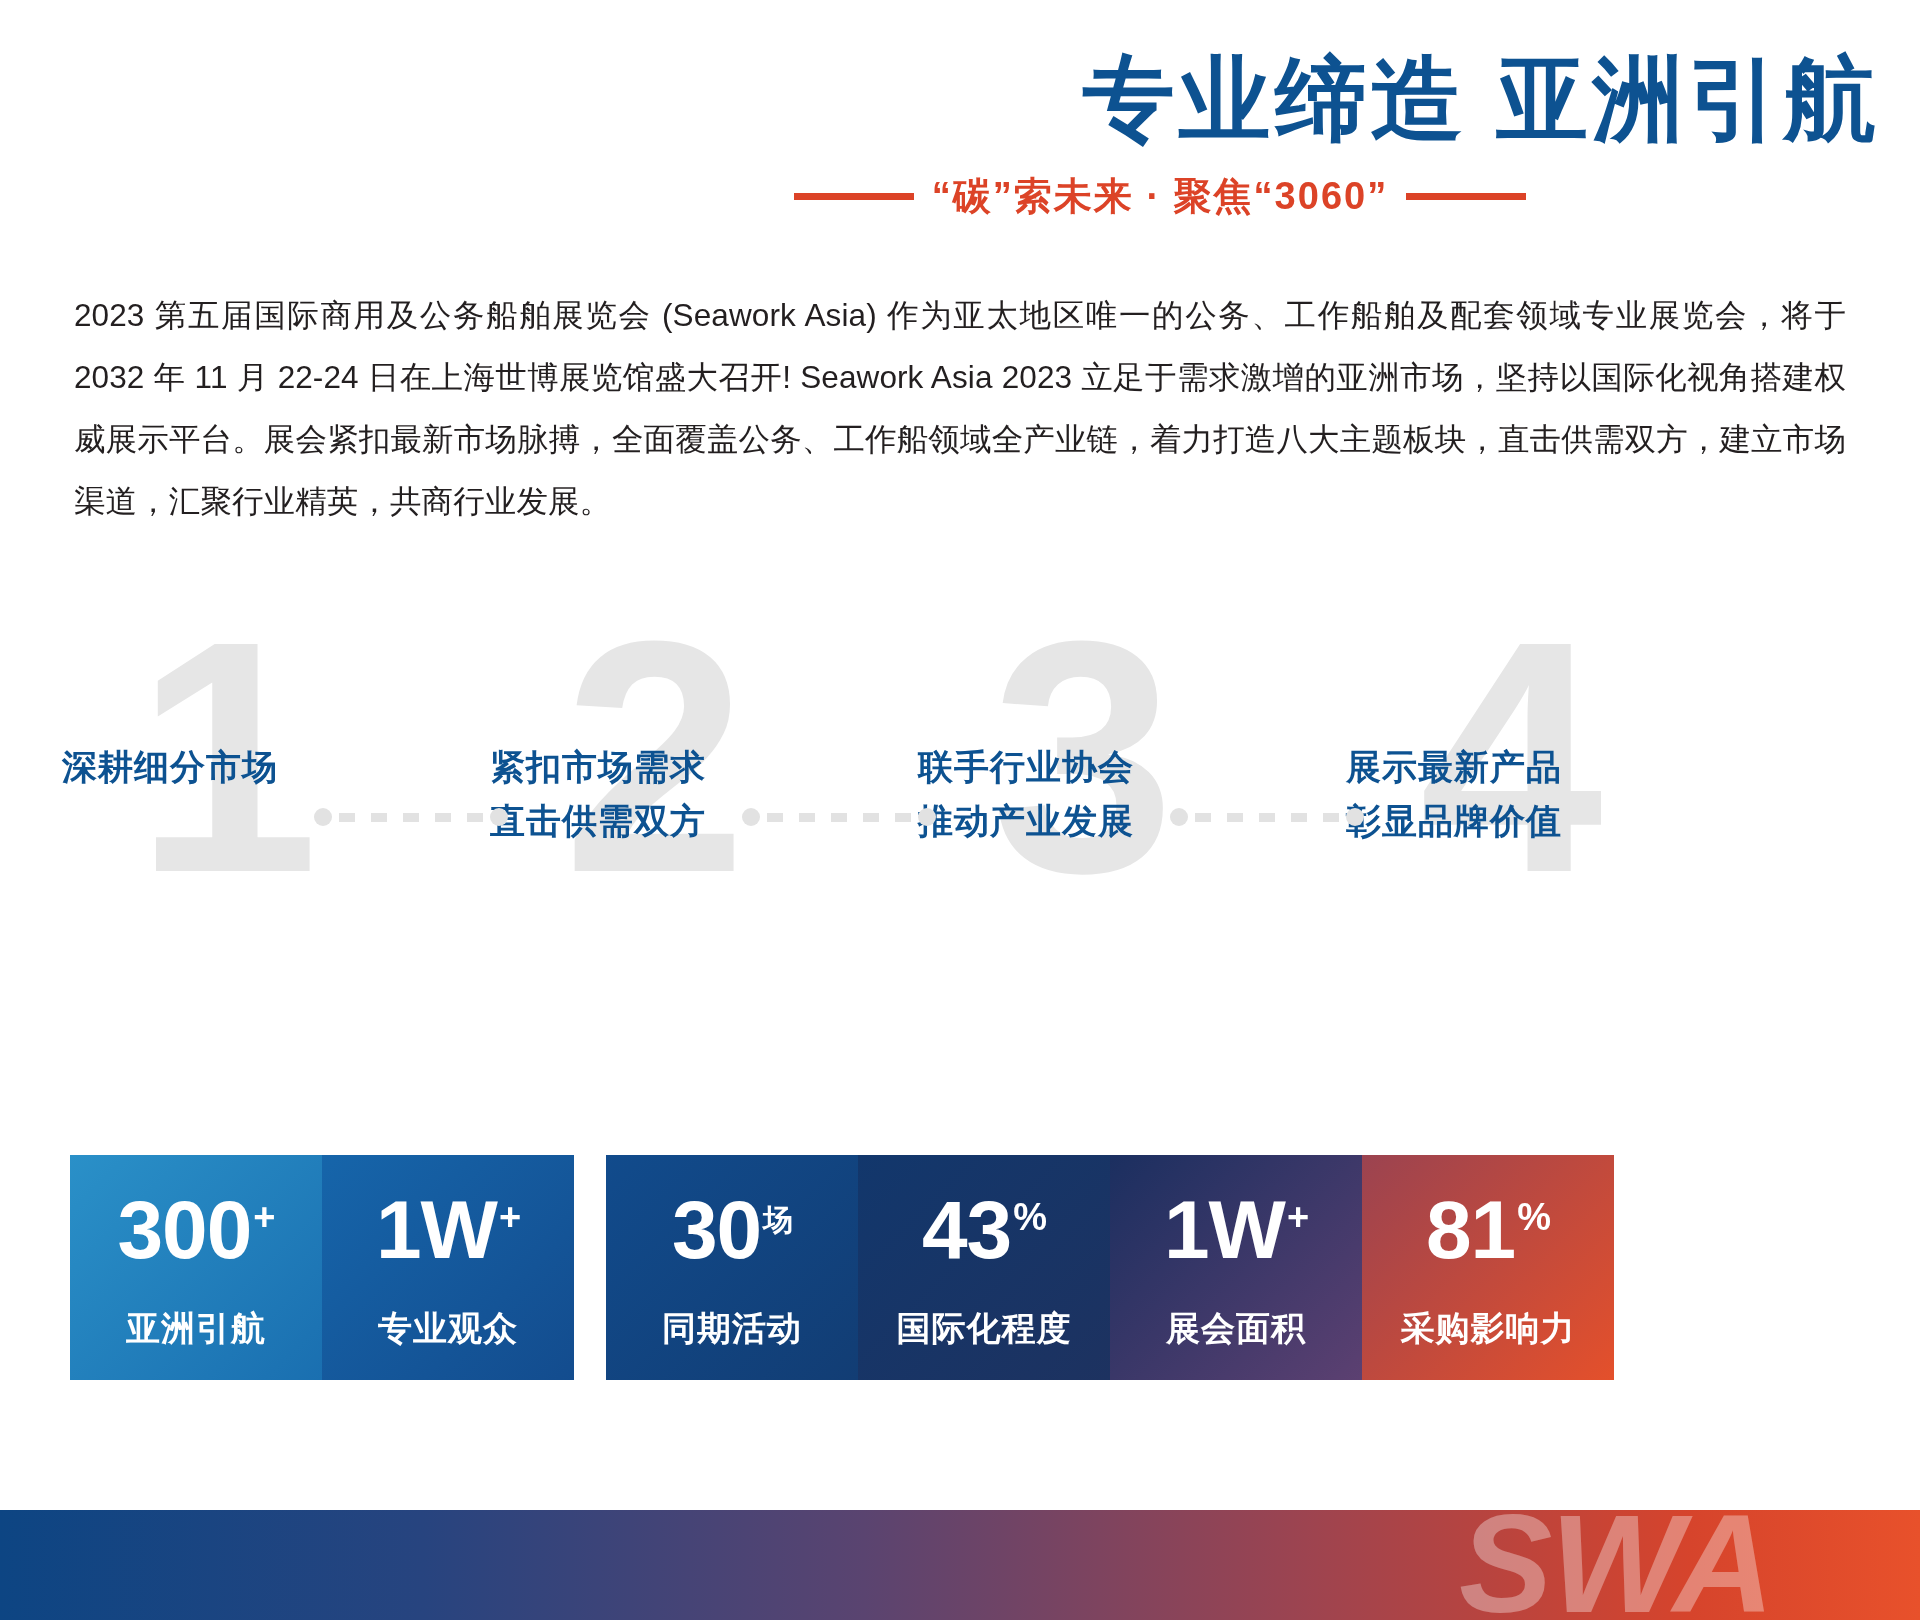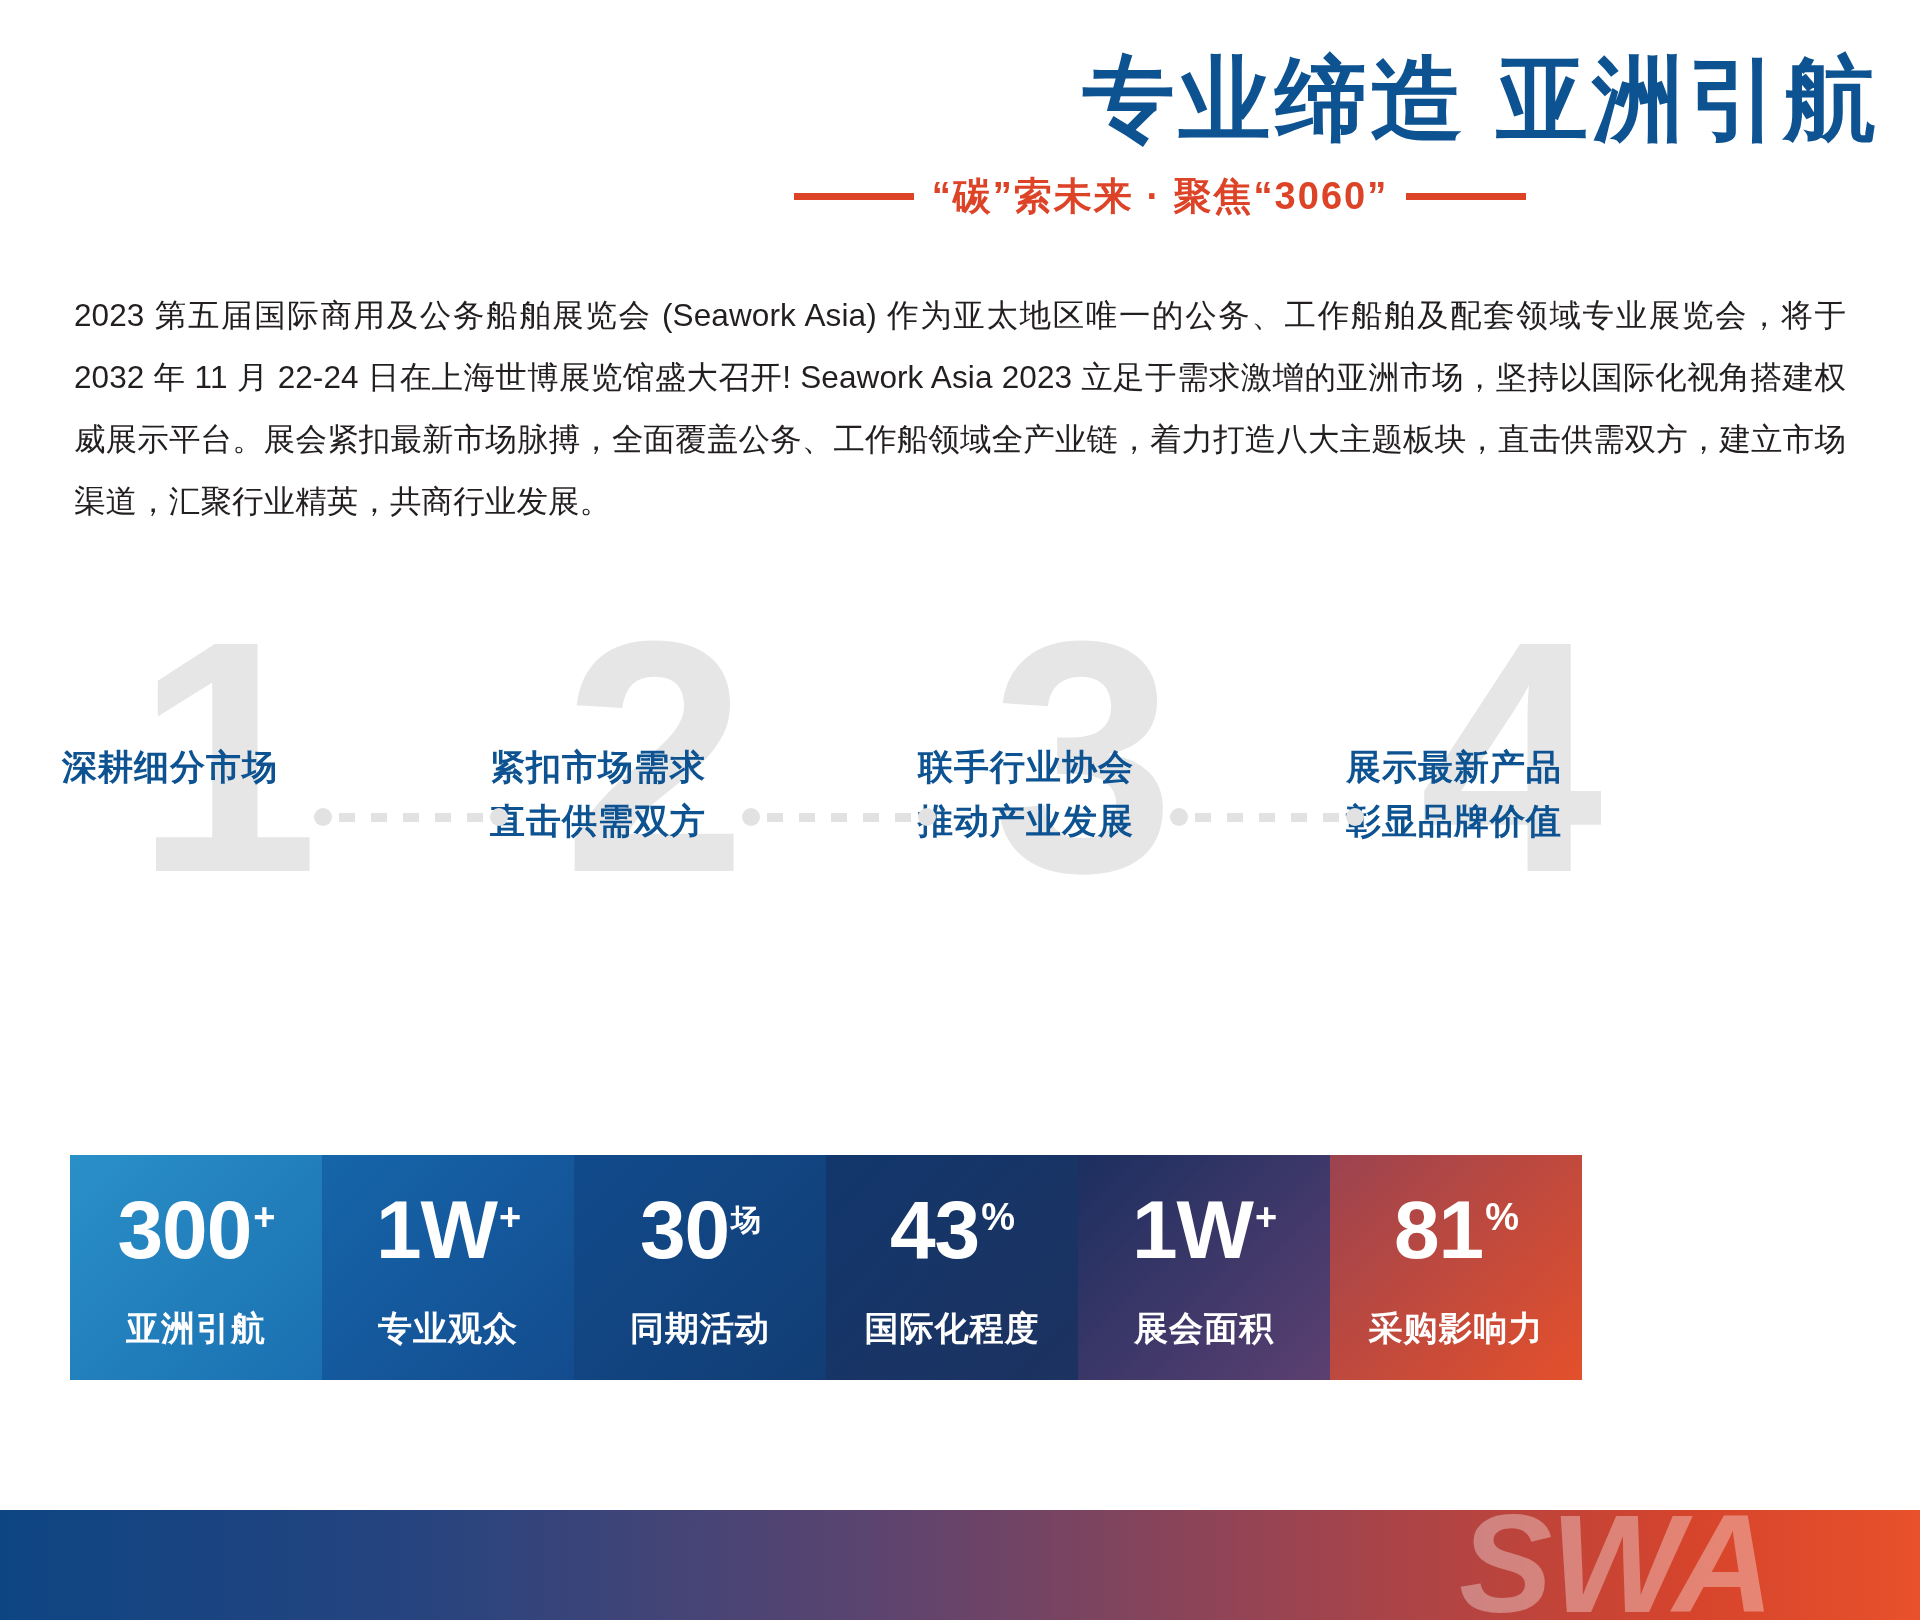--- a/index.html
+++ b/index.html
@@ -246,21 +246,21 @@
     <div class="tile-cap">亚洲引航</div>
   </div>
 
   <div class="tile" id="tile-1" style="background: linear-gradient(135deg, rgb(22, 101, 170) 0%, rgb(19, 76, 142) 100%);">
     <div class="tile-num">
       <span>1W</span><span class="tile-sup">+</span>
     </div>
     <div class="tile-cap">专业观众</div>
   </div>
 
-  <div class="tile" id="tile-2" style="background: linear-gradient(135deg, rgb(17, 75, 140) 0%, rgb(18, 61, 116) 100%);">
+  <div class="tile" id="tile-2" style="background: linear-gradient(135deg, rgb(17, 75, 140) 0%, rgb(18, 61, 116) 100%); margin-left: 32px;">
     <div class="tile-num">
       <span>30</span><span class="tile-sup cn">场</span>
     </div>
     <div class="tile-cap">同期活动</div>
   </div>
 
   <div class="tile" id="tile-3" style="background: linear-gradient(135deg, rgb(18, 55, 108) 0%, rgb(29, 50, 96) 100%);">
     <div class="tile-num">
       <span>43</span><span class="tile-sup">%</span>
     </div>

